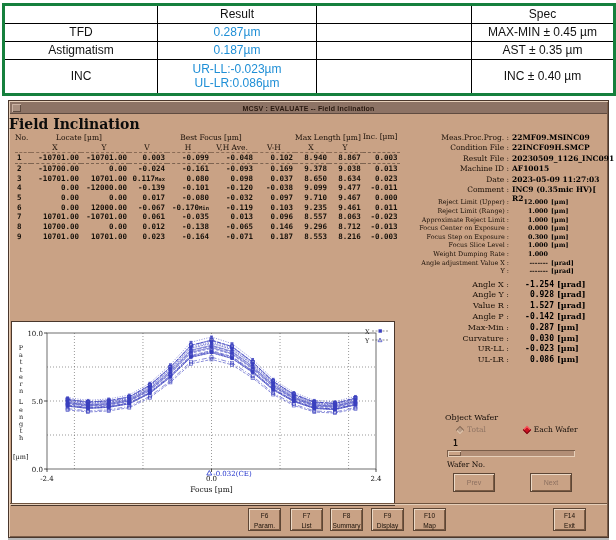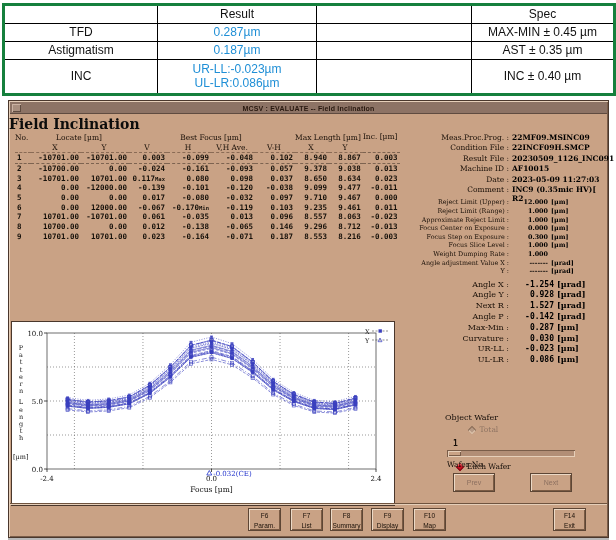--- a/index.html
+++ b/index.html
@@ -54,21 +54,21 @@
 
   
   .chart-panel{position:absolute;left:2px;top:220px;width:382px;height:183px;background:#fff;
                border:1px solid #4a372c;}
   .ylabel-stack{position:absolute;left:4px;top:23px;width:10px;text-align:center;
                 font-family:"DejaVu Serif",serif;font-size:6.5px;line-height:7.2px;color:#111;}
   .ylabel-unit{position:absolute;left:1px;top:131px;font-family:"DejaVu Serif",serif;font-size:6.5px;color:#111;}
 
   
   .wafer-title{position:absolute;left:436px;top:312px;font-family:"DejaVu Serif",serif;font-size:8px;color:#140d08;}
-  .radio-row{position:absolute;left:448px;top:324px;display:flex;gap:28px;align-items:center;flex-direction:column;}
+  .radio-row{position:absolute;left:448px;top:324px;display:flex;gap:38px;align-items:center;}
   .radio{display:flex;align-items:center;gap:4px;font-family:"DejaVu Serif",serif;font-size:7.5px;}
   .diam{width:6px;height:6px;transform:rotate(45deg);flex:none;}
   .diam.off{background:#b79a85;box-shadow:inset 1px 1px 0 #8a6b55, inset -1px -1px 0 #e0c6ad;}
   .diam.on{background:#cc1122;box-shadow:inset -1px -1px 0 #7a0a14, inset 1px 1px 0 #ff6a6a;}
   .radio.off{color:#8f7463;}
   .radio.on{color:#140d08;}
   .wafer-num{position:absolute;left:444px;top:338px;font-family:"DejaVu Sans Mono",monospace;font-size:8px;font-weight:bold;color:#140d08;}
   .slider{position:absolute;left:438px;top:349px;width:128px;height:7px;background:#b28e76;
           box-shadow:inset 1px 1px 0 #7a5d49, inset -1px -1px 0 #e6cfb9;}
   .slider-thumb{position:absolute;left:1px;top:1px;width:13px;height:5px;background:#c9a285;
@@ -183,21 +183,21 @@
           <td>8.867</td>
           <td>0.003</td>
         </tr>
         <tr>
           <td class="cno">2</td>
           <td>-10700.00</td>
           <td>0.00</td>
           <td>-0.024</td>
           <td>-0.161</td>
           <td>-0.093</td>
-          <td>0.057</td>
+          <td>0.169</td>
           <td>9.378</td>
           <td>9.038</td>
           <td>0.013</td>
         </tr>
         <tr>
           <td class="cno">3</td>
           <td>-10701.00</td>
           <td>10701.00</td>
           <td>0.117<span class="mm">Max</span></td>
           <td>0.080</td>
@@ -357,21 +357,21 @@
         <span class="lb">Angle X :</span>
         <span class="vl">-1.254</span>
         <span class="un">[µrad]</span>
       </div>
       <div class="il b">
         <span class="lb">Angle Y :</span>
         <span class="vl">0.928</span>
         <span class="un">[µrad]</span>
       </div>
       <div class="il b">
-        <span class="lb">Next R :</span>
+        <span class="lb">Value R :</span>
         <span class="vl">1.527</span>
         <span class="un">[µrad]</span>
       </div>
       <div class="il b">
         <span class="lb">Angle P :</span>
         <span class="vl">-0.142</span>
         <span class="un">[µrad]</span>
       </div>
       <div class="il b">
         <span class="lb">Max-Min :</span>

